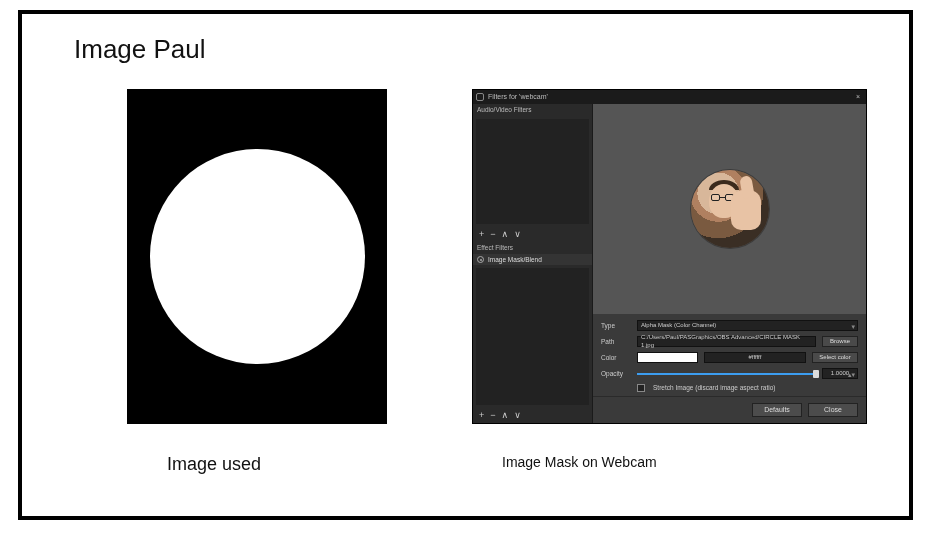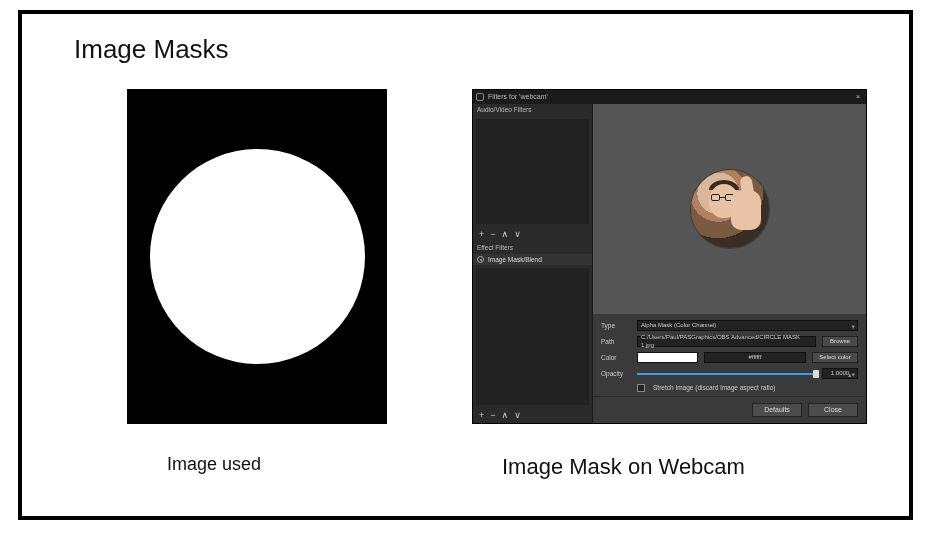--- a/index.html
+++ b/index.html
@@ -27,21 +27,21 @@
   }
   .caption-left {
     position: absolute;
     top: 440px; left: 145px;
     font-size: 18px;
     color: #111;
   }
   .caption-right {
     position: absolute;
     top: 440px; left: 480px;
-    font-size: 22px;
+    font-size: 14px;
     color: #111;
   }
 
   
   .mask-preview {
     position: absolute;
     top: 75px; left: 105px;
     width: 260px; height: 335px;
     background: #000;
     display: flex;
@@ -270,21 +270,21 @@
     min-width:50px;height:14px;background:#4c4c4c;color:#ddd;
     display:flex;align-items:center;justify-content:center;font-size:7px;
     border:1px solid #222;
   }
 </style>
 </head>
 <body>
 
 <div class="outer-frame">
 
-  <div class="page-title">Image Masks</div>
+  <div class="page-title">Image Paul</div>
 
   <div class="mask-preview">
     <div class="mask-circle"></div>
   </div>
 
   <div class="obs-dialog">
     <div class="titlebar">
       <div class="tb-icon"></div>
       <div class="tb-title">Filters for 'webcam'</div>
       <div class="tb-close">×</div>

